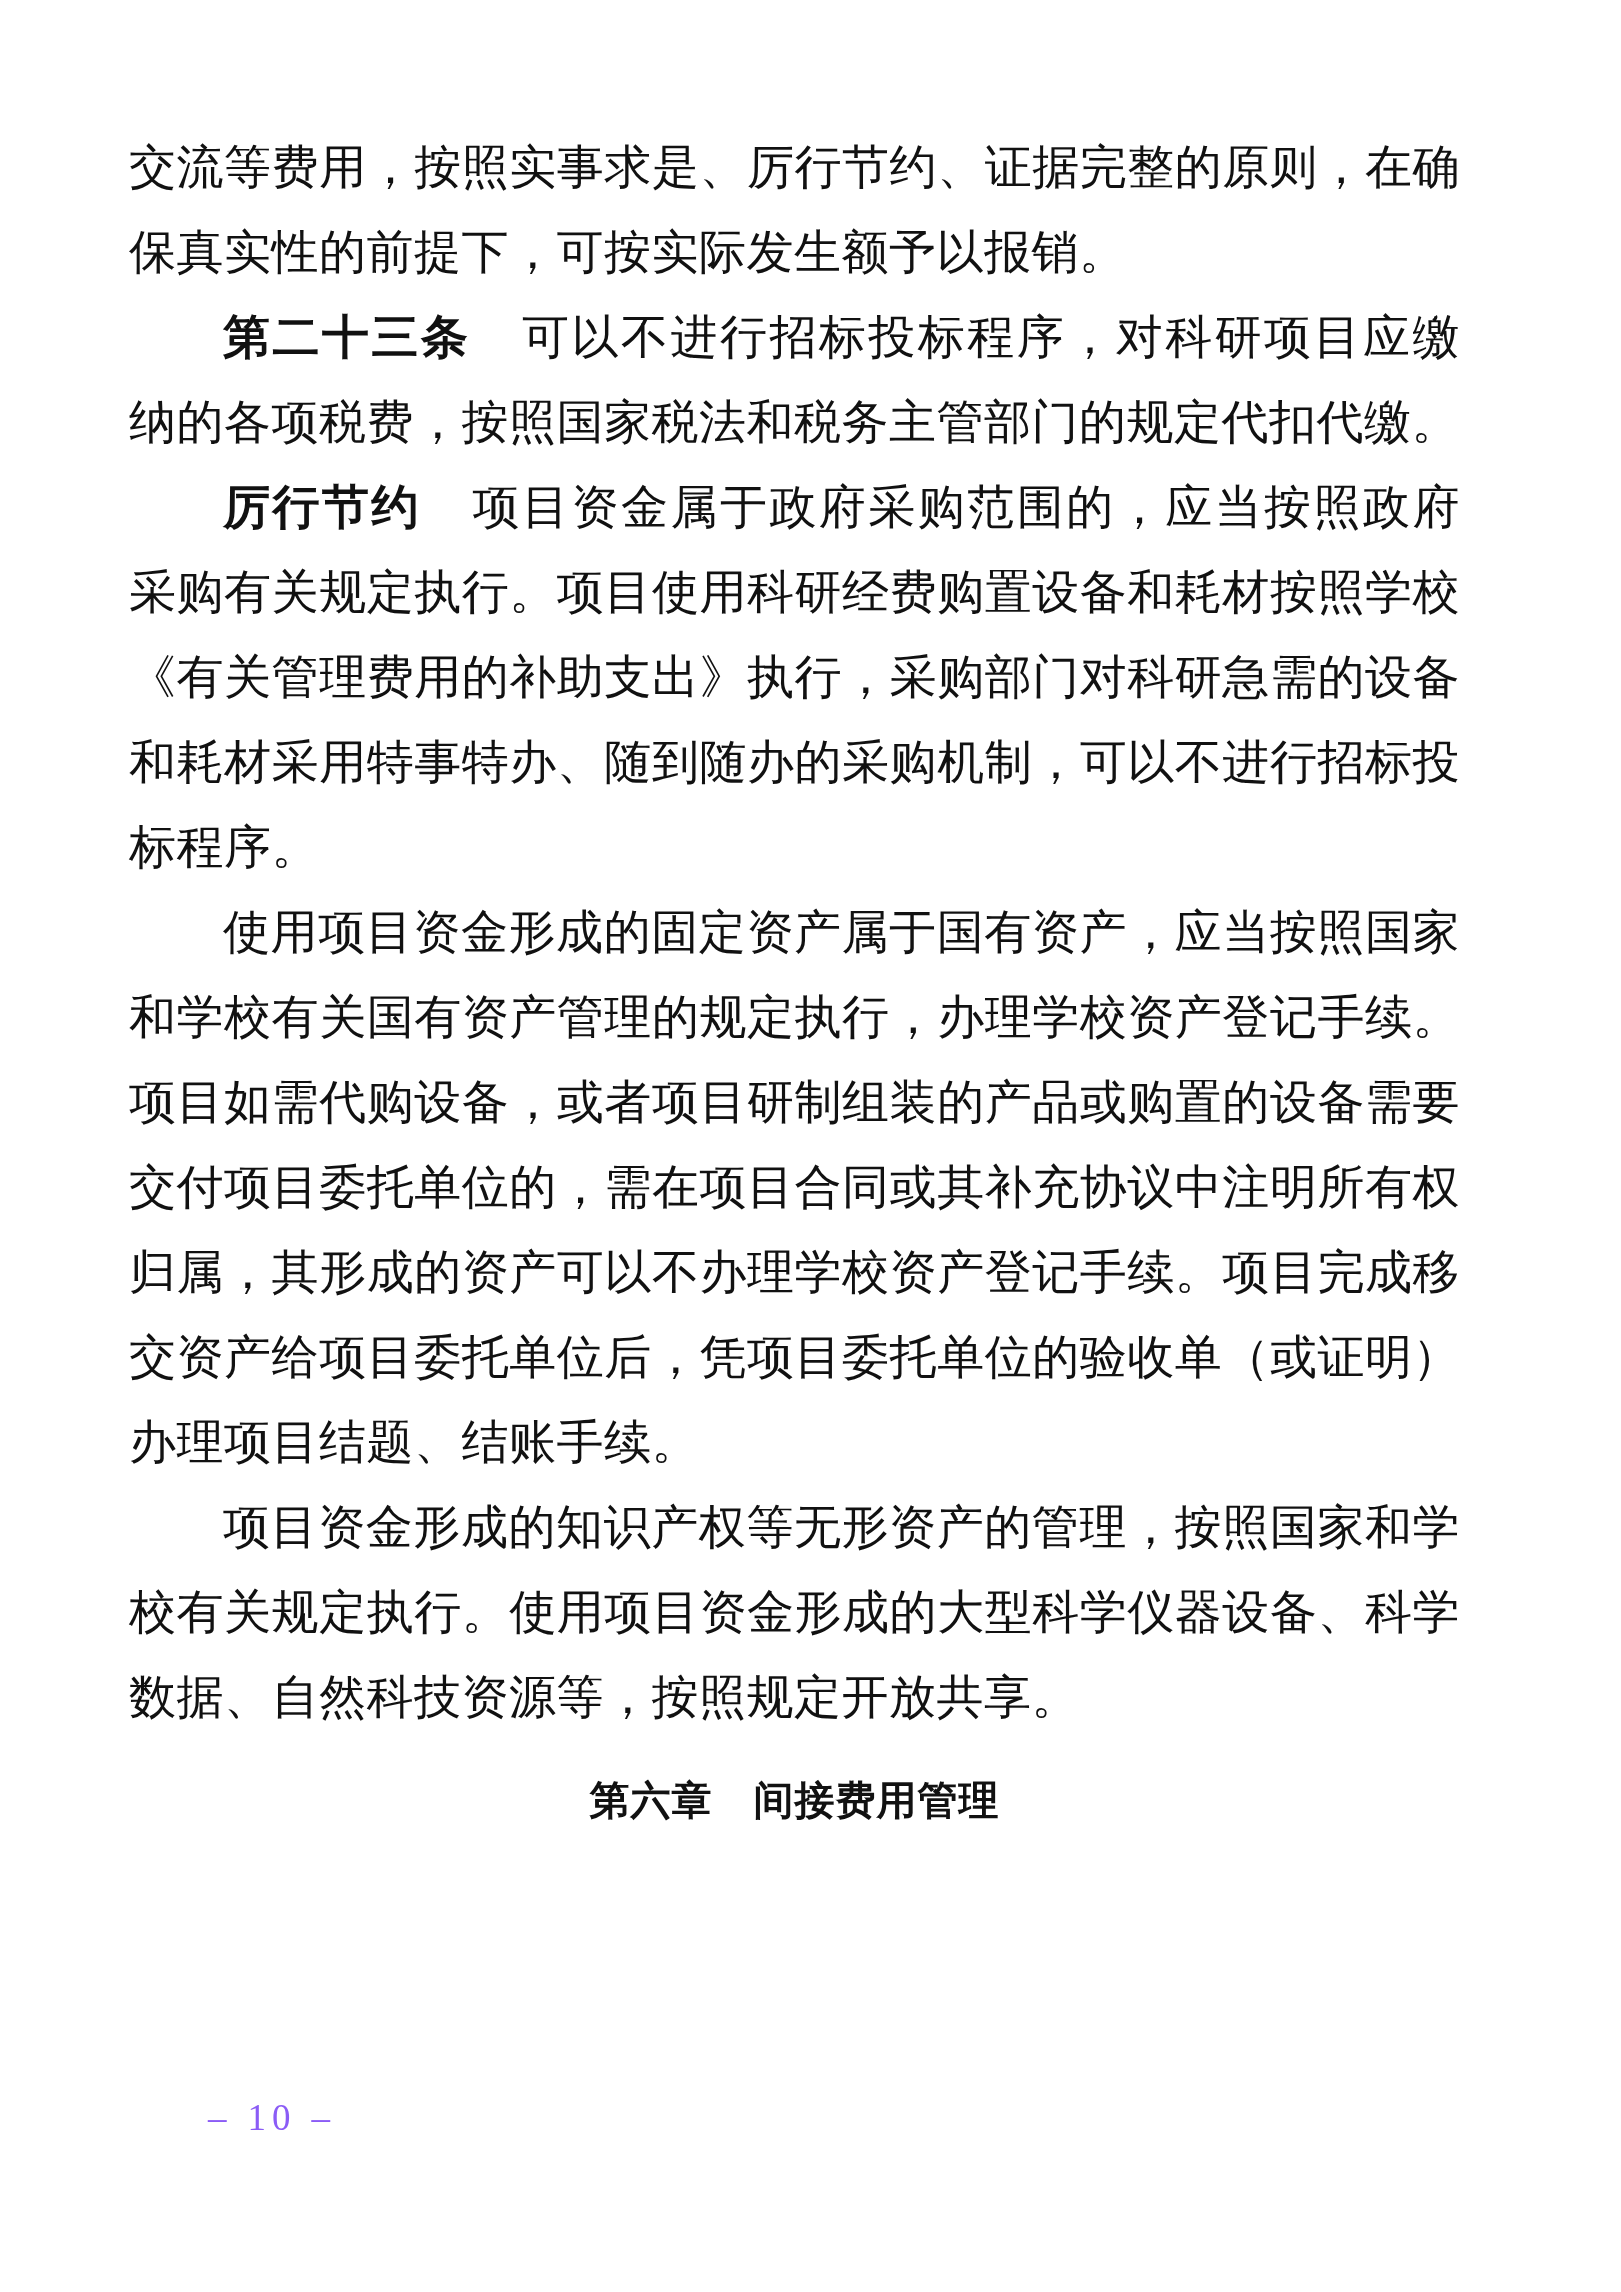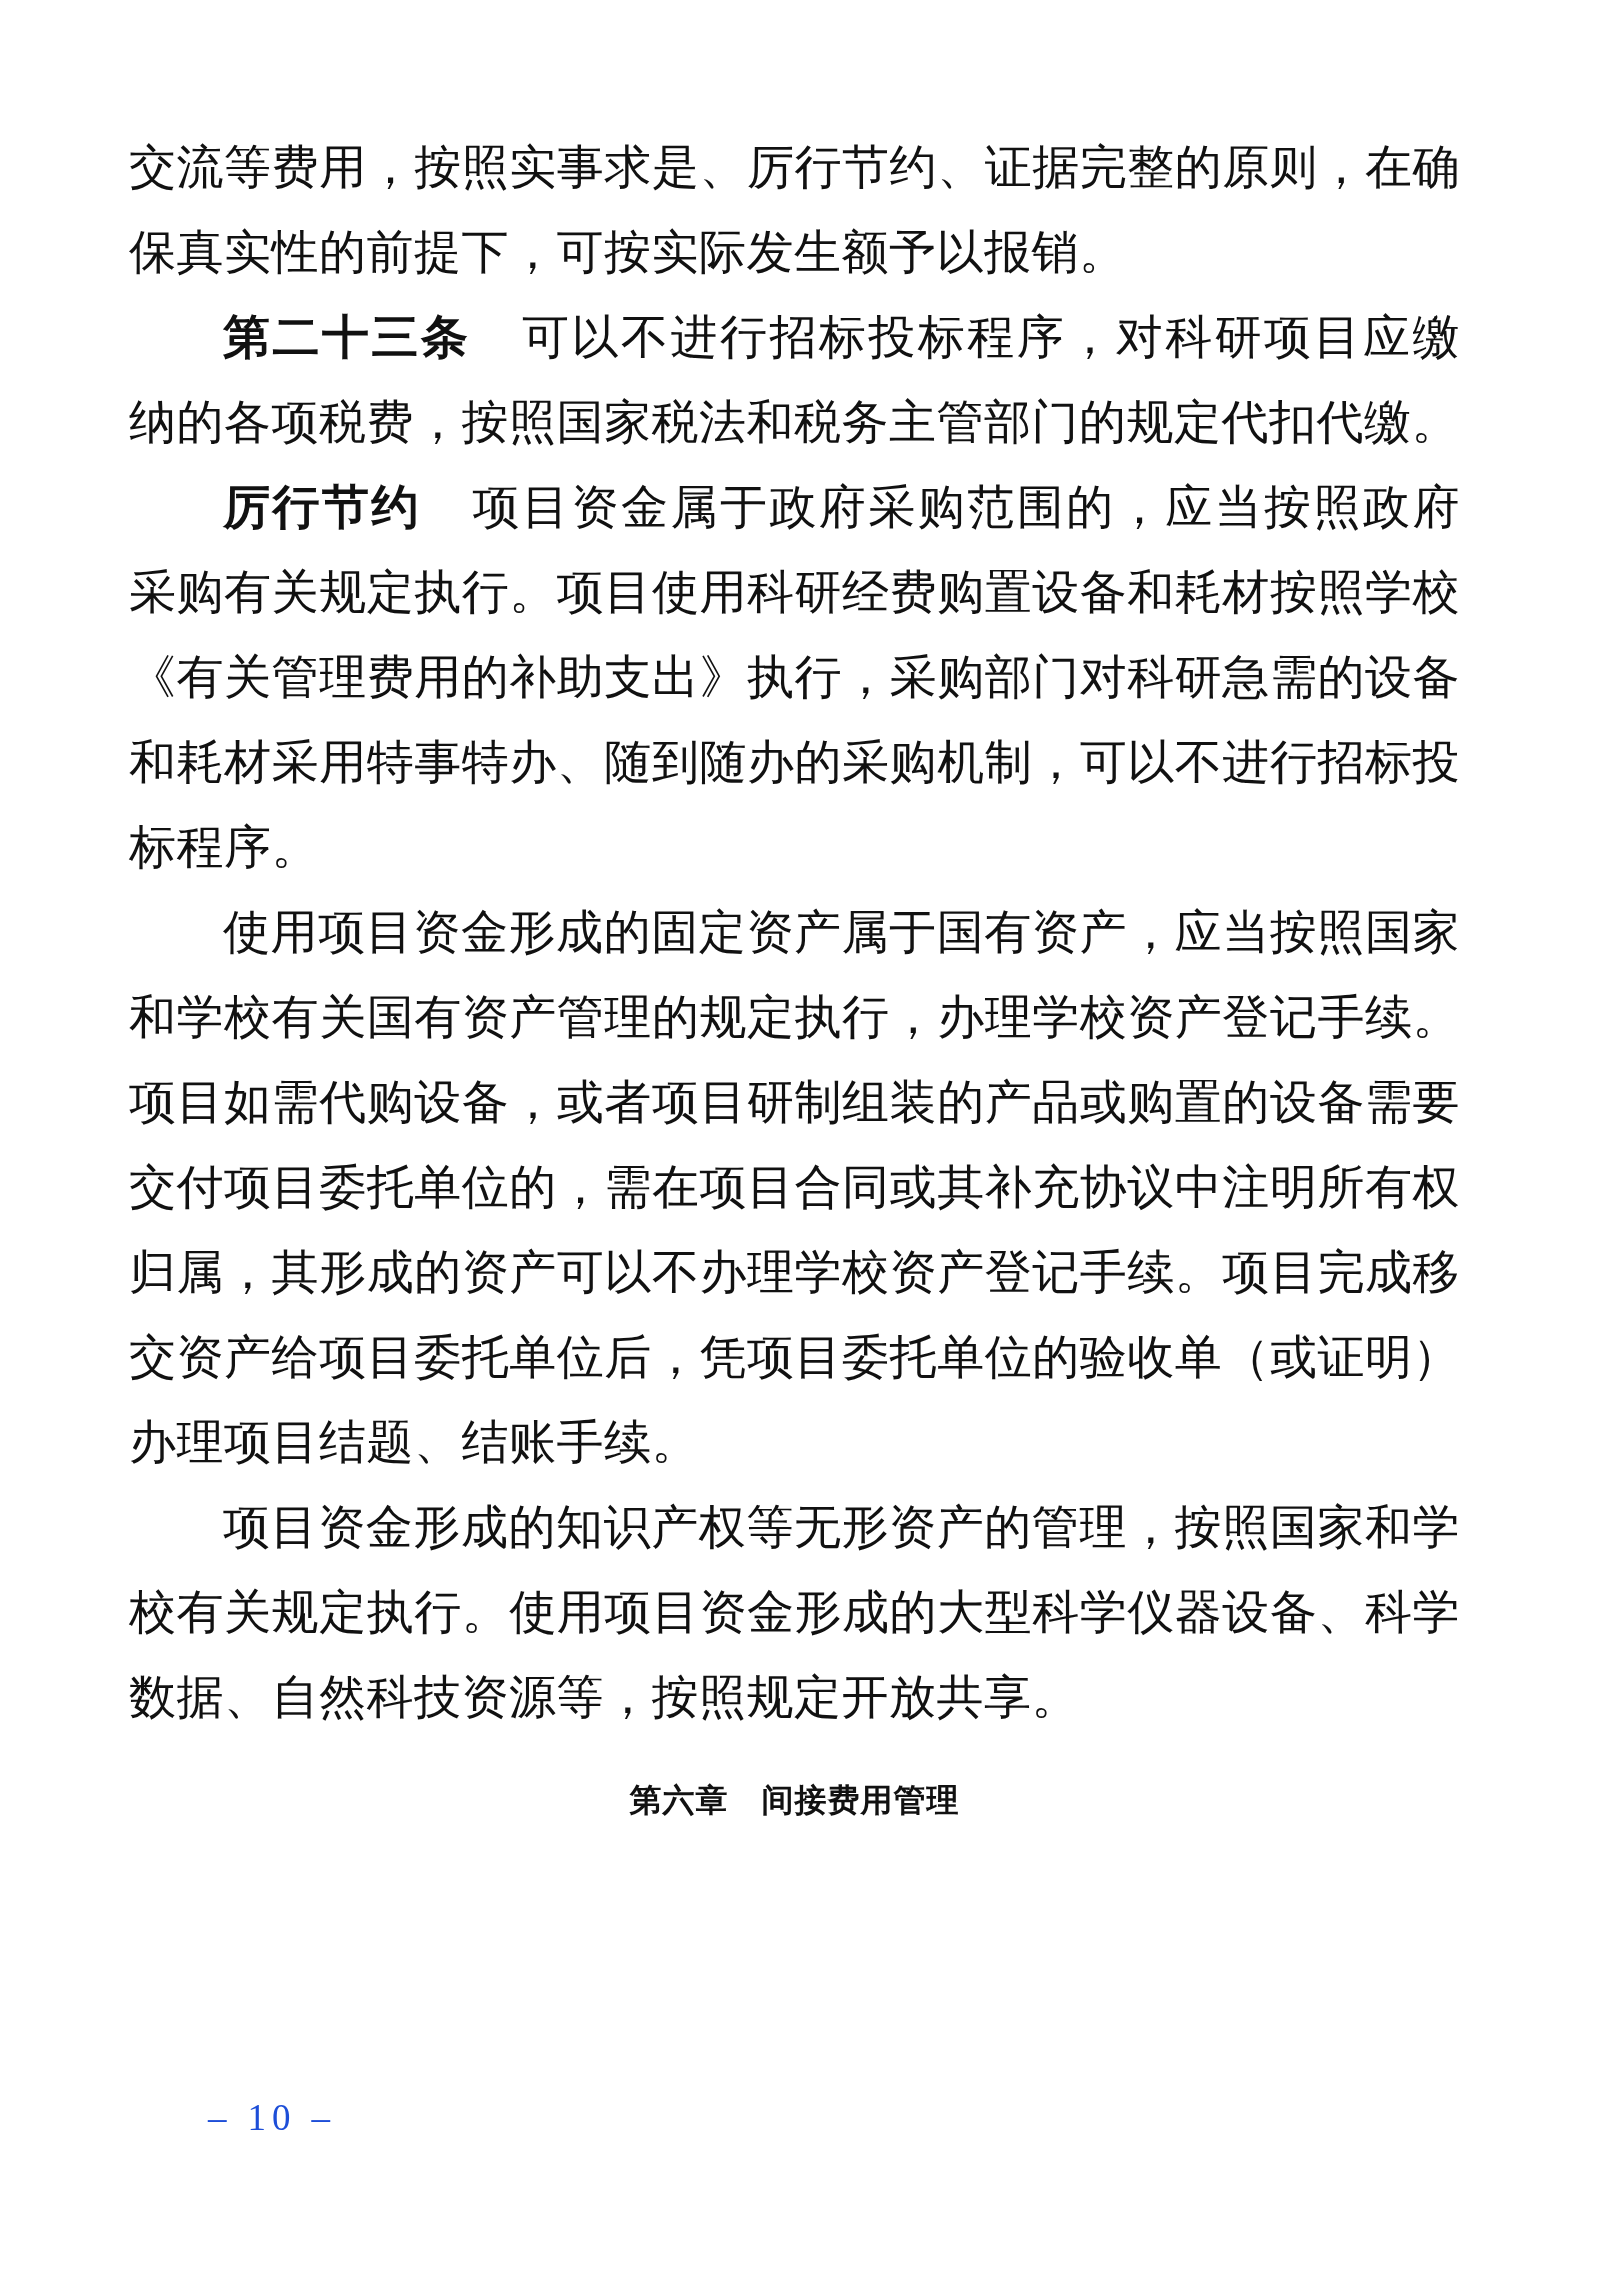--- a/index.html
+++ b/index.html
@@ -37,35 +37,35 @@
   }
   .term {
     font-weight: bold;
     margin-right: 1.1em;
     margin-top: 35px;
   }
   .chapter-heading {
     margin: 17.6px 0 17.6px 0;
     font-family: "Liberation Sans", "DejaVu Sans", sans-serif;
     font-weight: bold;
-    font-size: 32px;
+    font-size: 40px;
     line-height: 85px;
     text-align: center;
     text-align-last: center;
     text-indent: 0;
     letter-spacing: 1px;
   }
   .page-number {
     position: absolute;
     left: 208px;
     top: 2094px;
     font-size: 37px;
     line-height: 47px;
     letter-spacing: 5.9px;
-    color: #1d4ed8;
+    color: #8b5cf6;
     font-family: "Liberation Serif", "DejaVu Serif", serif;
   }
 </style>
 </head>
 <body>
 
 <div class="page">
 
   <div class="content">
 

